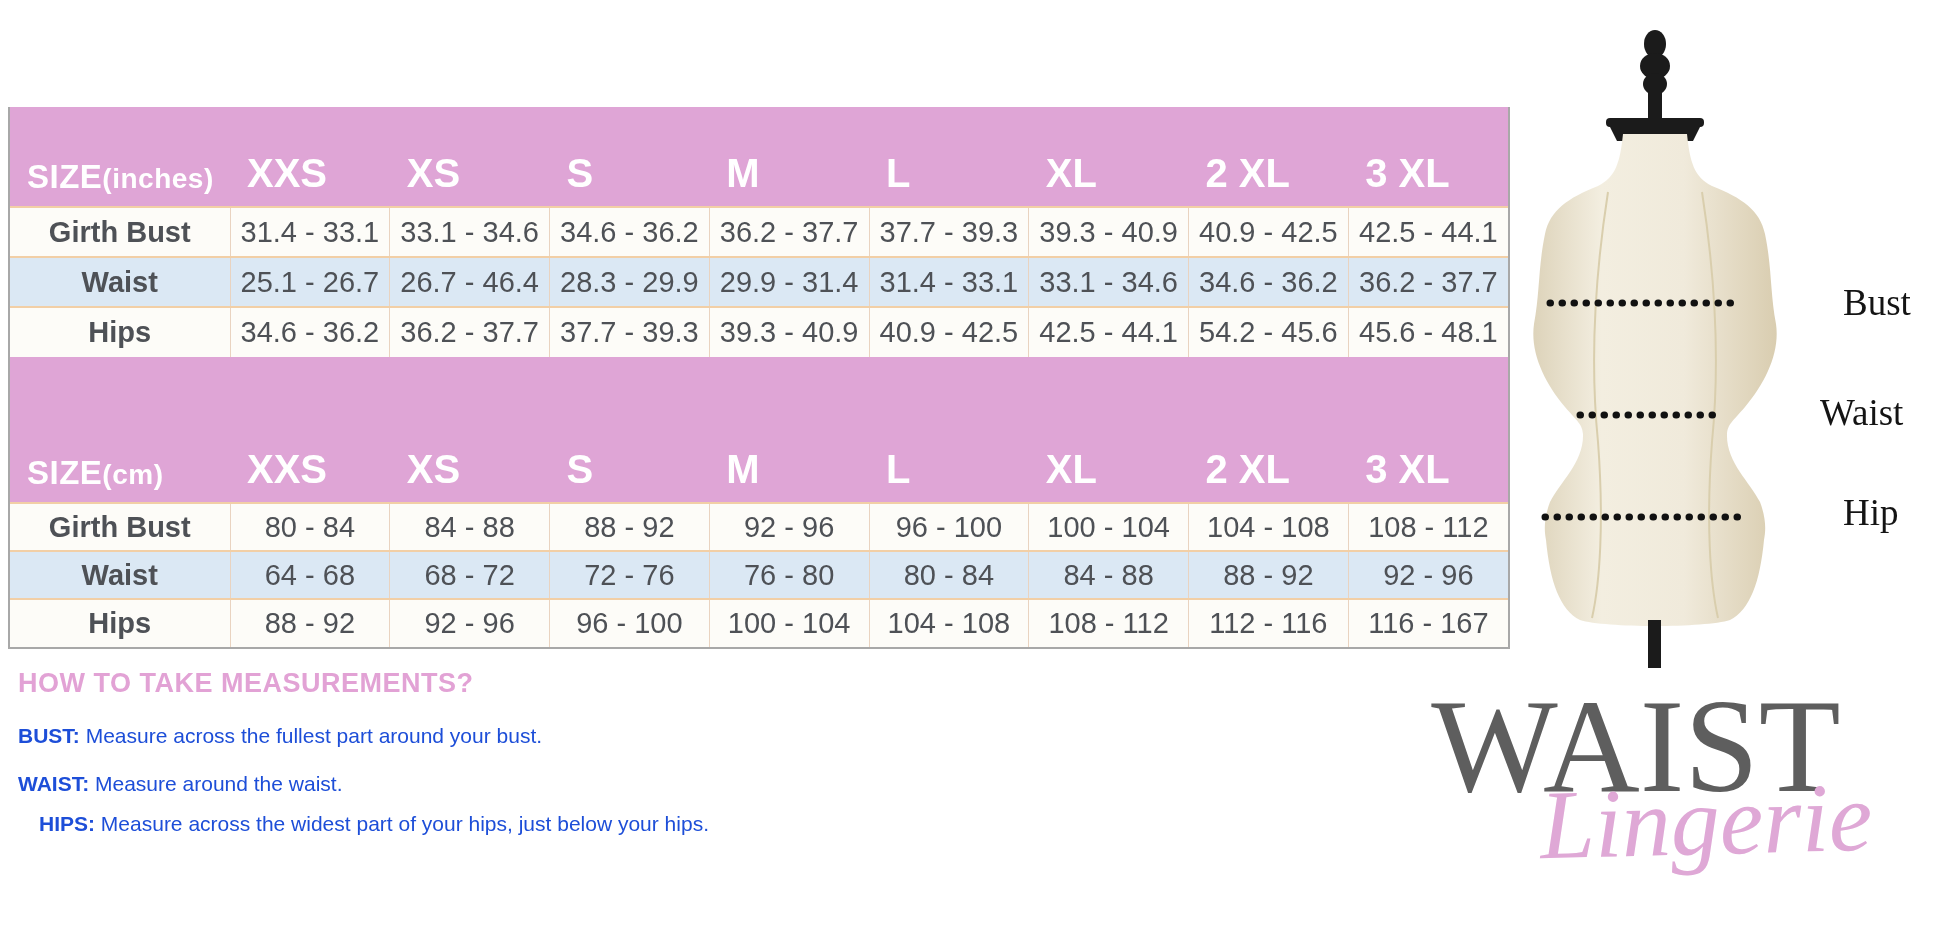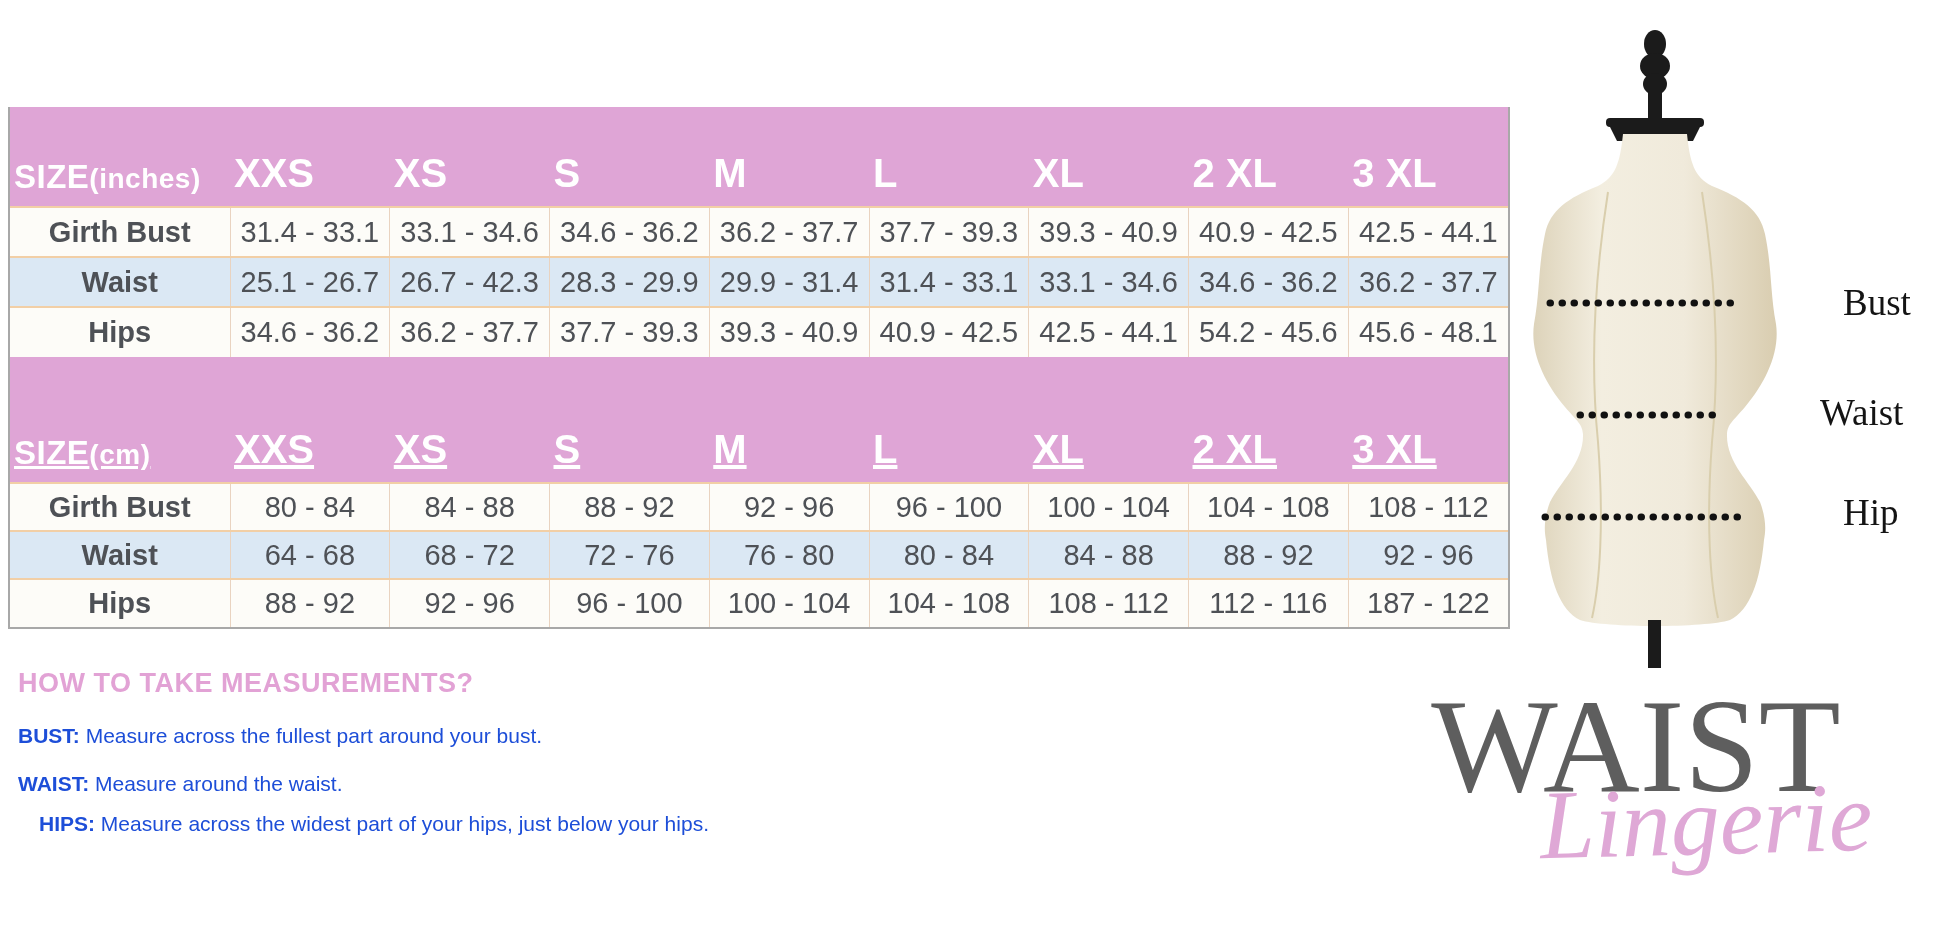--- a/index.html
+++ b/index.html
@@ -11,25 +11,25 @@
 
   
   .tables-wrap {
     position:absolute; left:8px; top:107px; width:1502px;
     border-left:2px solid #a8a8a8; border-right:2px solid #a8a8a8; border-bottom:2px solid #a8a8a8;
     box-sizing:border-box;
   }
   table.size-table { border-collapse:collapse; table-layout:fixed; width:1498px; }
   table.size-table th {
     background:var(--header-pink,#dfa5d6); color:#ffffff;
-    vertical-align:bottom; padding:0 0 10px 4px; box-sizing:border-box;
+    vertical-align:bottom; padding:0 0 10px 17px; box-sizing:border-box;
     font-weight:bold;
   }
   .t-inches th { height:100px; }
-  .t-cm th { height:126px;text-decoration:underline; }
+  .t-cm th { height:146px; }
   th.label-col { text-align:left; padding-left:10px; font-weight:normal; font-size:33px; letter-spacing:0.5px; }
   th.label-col .unit-suffix { font-weight:bold; font-size:28px; }
   th.size-col { text-align:left; font-size:40px; }
   table.size-table td {
     text-align:center; font-size:29px; color:#4e5156;
     background:#fdfcf8; box-sizing:border-box;
     border-top:2px solid #f2cfa6; border-left:1px solid #e9d3c0;
     padding:0;
   }
   table.size-table td:first-child { border-left:none; }
@@ -112,21 +112,21 @@
             <td>34.6 - 36.2</td>
             <td>36.2 - 37.7</td>
             <td>37.7 - 39.3</td>
             <td>39.3 - 40.9</td>
             <td>40.9 - 42.5</td>
             <td>42.5 - 44.1</td>
           </tr>
           <tr class="alt">
             <td class="row-label">Waist</td>
             <td>25.1 - 26.7</td>
-            <td>26.7 - 42.3</td>
+            <td>26.7 - 46.4</td>
             <td>28.3 - 29.9</td>
             <td>29.9 - 31.4</td>
             <td>31.4 - 33.1</td>
             <td>33.1 - 34.6</td>
             <td>34.6 - 36.2</td>
             <td>36.2 - 37.7</td>
           </tr>
           <tr>
             <td class="row-label">Hips</td>
             <td>34.6 - 36.2</td>
@@ -190,21 +190,21 @@
           </tr>
           <tr>
             <td class="row-label">Hips</td>
             <td>88 - 92</td>
             <td>92 - 96</td>
             <td>96 - 100</td>
             <td>100 - 104</td>
             <td>104 - 108</td>
             <td>108 - 112</td>
             <td>112 - 116</td>
-            <td>187 - 122</td>
+            <td>116 - 167</td>
           </tr>
         </tbody>
       </table>
   </div>
 
   <div class="figure-wrap">
     <svg width="270" height="660" viewBox="0 0 270 660" aria-hidden="true">
       <defs>
         <linearGradient id="bodyGrad" x1="0" y1="0" x2="1" y2="0">
           <stop offset="0" stop-color="#ddd3ba"></stop>

